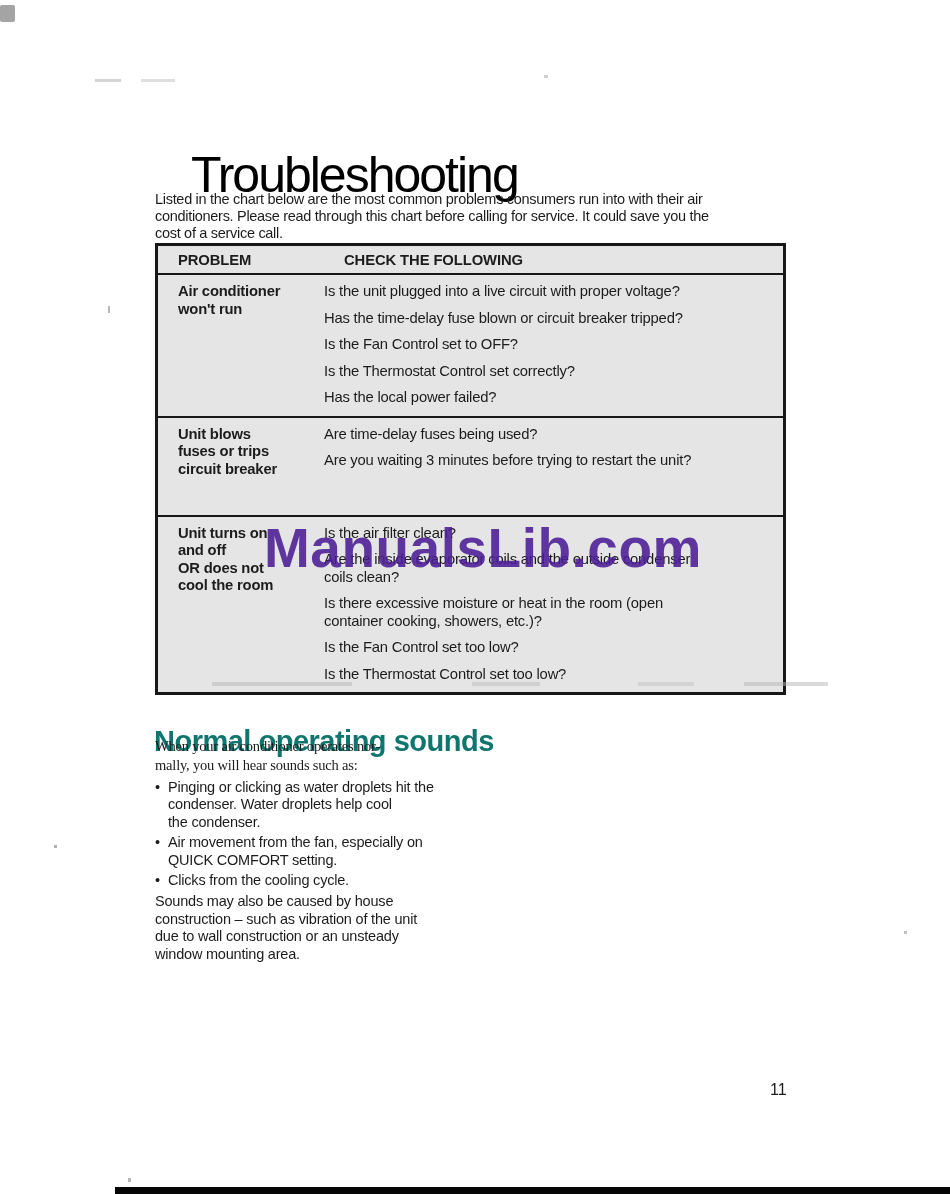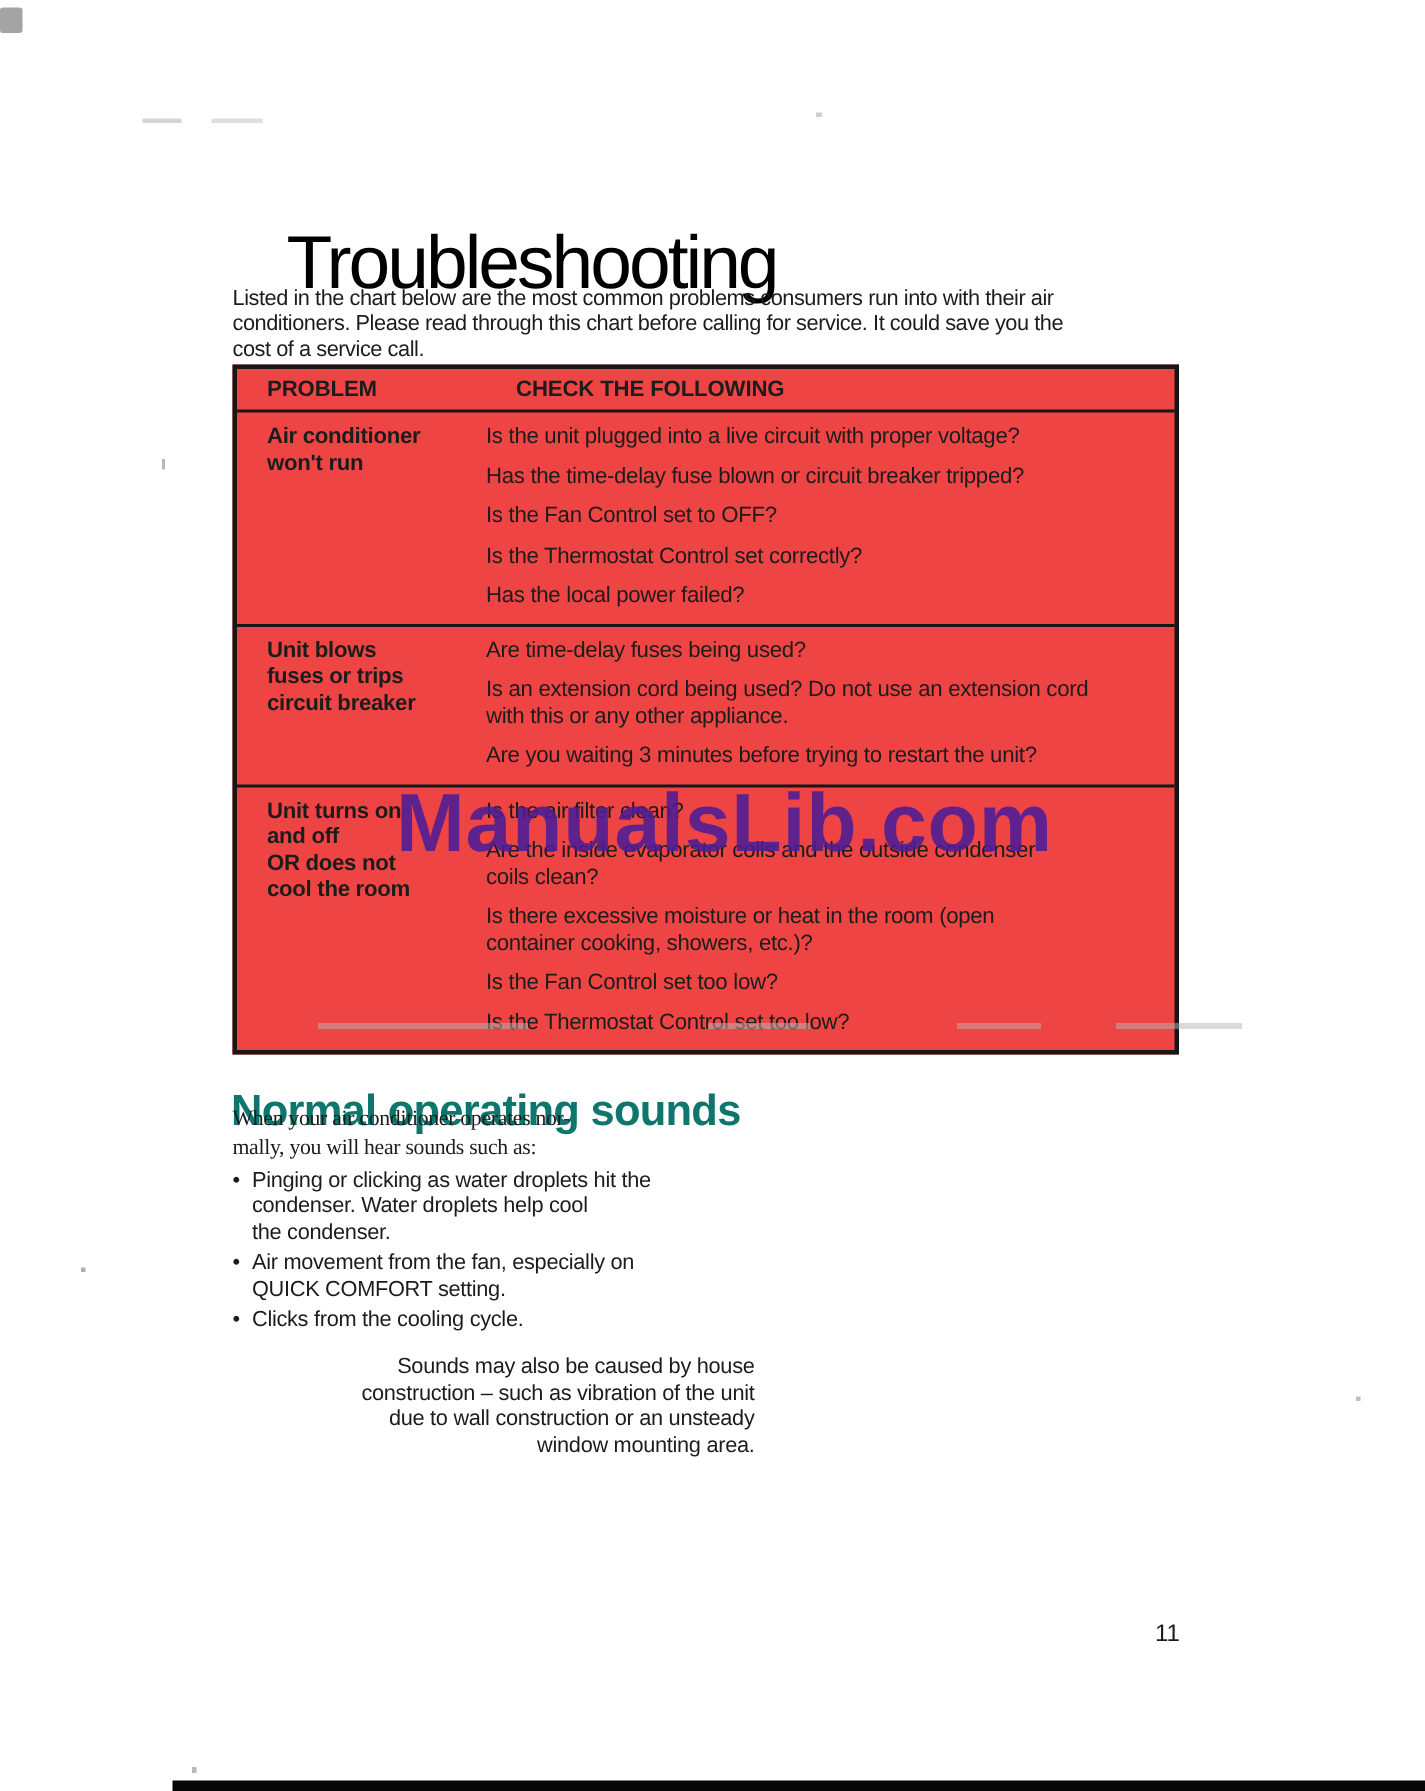--- a/index.html
+++ b/index.html
@@ -11,21 +11,21 @@
     position:absolute;left:153px;top:112px;
     font-size:50px;font-weight:normal;letter-spacing:-2px;color:#000000;margin-left:38px;
   }
   .intro{
     position:absolute;left:155px;top:176px;width:660px;
     font-size:14.5px;line-height:17.3px;letter-spacing:-0.3px;white-space:pre-line;
   }
   
   .ts-table{
     position:absolute;left:155px;top:243px;width:631px;
-    border:3px solid #171717;background:#ef4444;box-sizing:border-box;
+    border:3px solid #171717;background:#e5e5e5;box-sizing:border-box;
   }
   .thead{display:flex;padding:6px 0 5px 0;}
   .th-problem{width:166px;padding-left:20px;font-weight:bold;font-size:14.8px;letter-spacing:-0.1px;}
   .th-check{flex:1;font-weight:bold;font-size:14.8px;letter-spacing:-0.1px;}
   .trow{display:flex;border-top:2.5px solid #171717;}
   .row-1{min-height:132px;}
   .row-2{min-height:97px;}
   .row-3{min-height:168px;}
   .cell-problem{
     width:146px;padding:8px 0 0 20px;font-weight:bold;
@@ -44,21 +44,21 @@
   .sounds-body{position:absolute;left:155px;top:737px;width:348px;}
   .sounds-intro{
     font-size:14.5px;line-height:19px;letter-spacing:-0.2px;white-space:pre-line;margin:0 0 4px 0;font-family:Liberation Serif, serif;
   }
   .bullet-item{
     position:relative;padding-left:13px;margin:2px 0 3px 0;
     font-size:14.5px;line-height:17.4px;letter-spacing:-0.2px;white-space:pre-line;
   }
   .bullet-item::before{content:"\2022";position:absolute;left:0;top:0;}
   .sounds-closing{
-    font-size:14.5px;line-height:17.4px;letter-spacing:-0.2px;white-space:pre-line;margin-top:14px;text-align:right;
+    font-size:14.5px;line-height:17.4px;letter-spacing:-0.2px;white-space:pre-line;margin-top:4px;
   }
   
   .watermark{
     position:absolute;left:264px;top:516px;
     font-size:55px;font-weight:bold;letter-spacing:0.5px;
     color:#4c1d95;opacity:0.88;white-space:nowrap;pointer-events:none;
   }
   .page-number{position:absolute;left:770px;top:1081px;font-size:16px;color:#1c1c1c;}
   
   .artifact{position:absolute;pointer-events:none;}
@@ -104,22 +104,20 @@
         <p class="check-item">Has the local power failed?</p>
       </div>
     </div>
 
     <div class="trow row-2">
       <div class="cell-problem">Unit blows
 fuses or trips
 circuit breaker</div>
       <div class="cell-check">
         <p class="check-item">Are time-delay fuses being used?</p>
-        <p class="check-item">Is an extension cord being used? Do not use an extension cord
-with this or any other appliance.</p>
         <p class="check-item">Are you waiting 3 minutes before trying to restart the unit?</p>
       </div>
     </div>
 
     <div class="trow row-3">
       <div class="cell-problem">Unit turns on
 and off
 OR does not
 cool the room</div>
       <div class="cell-check">

